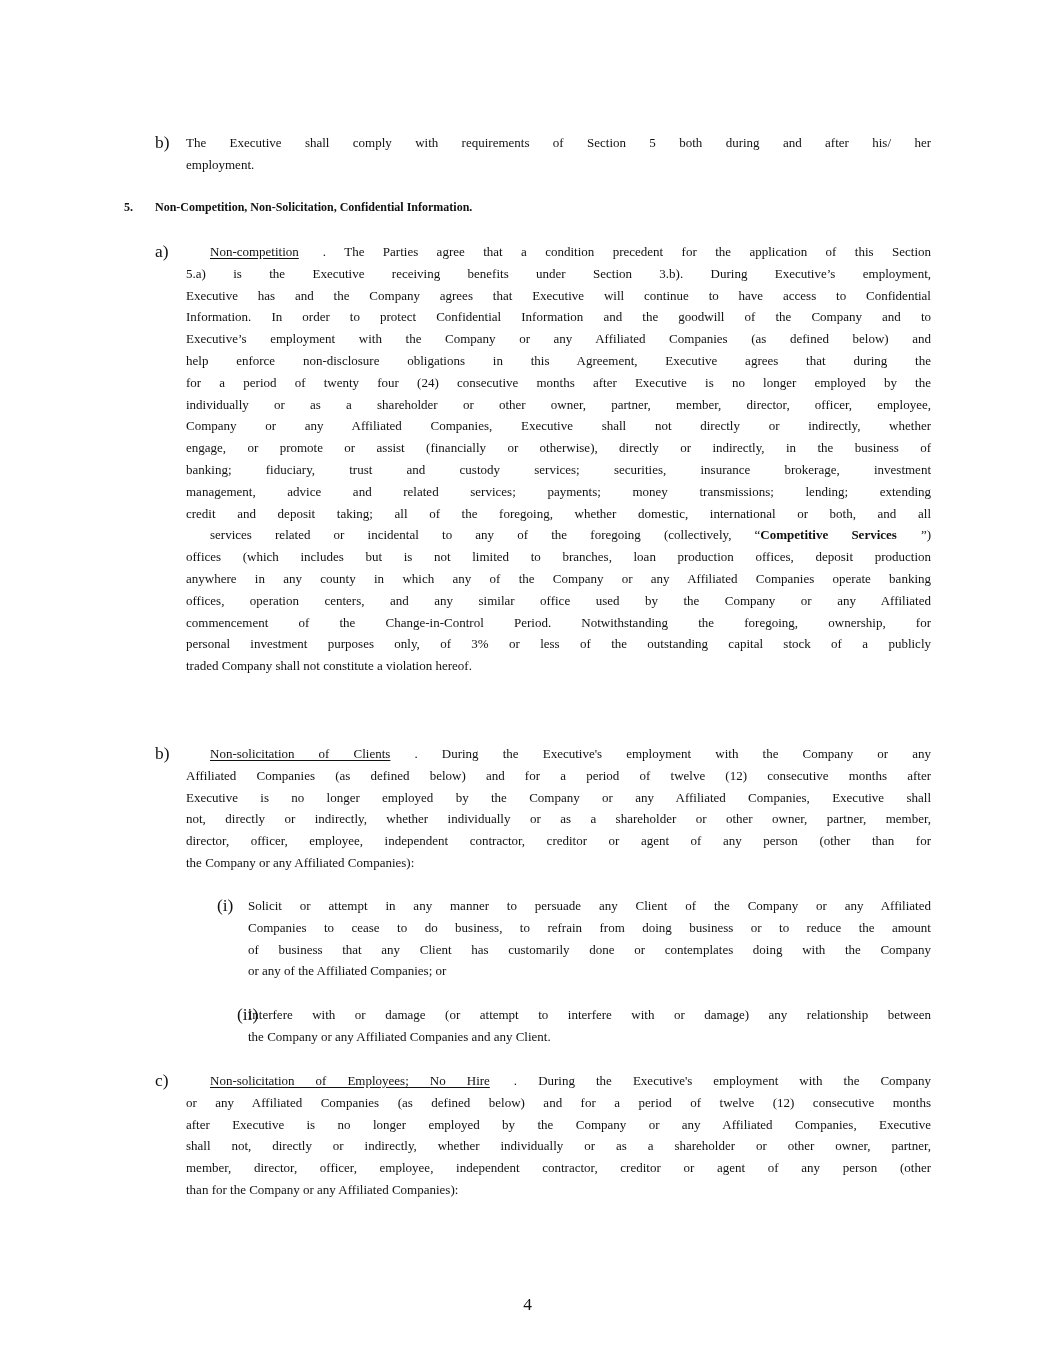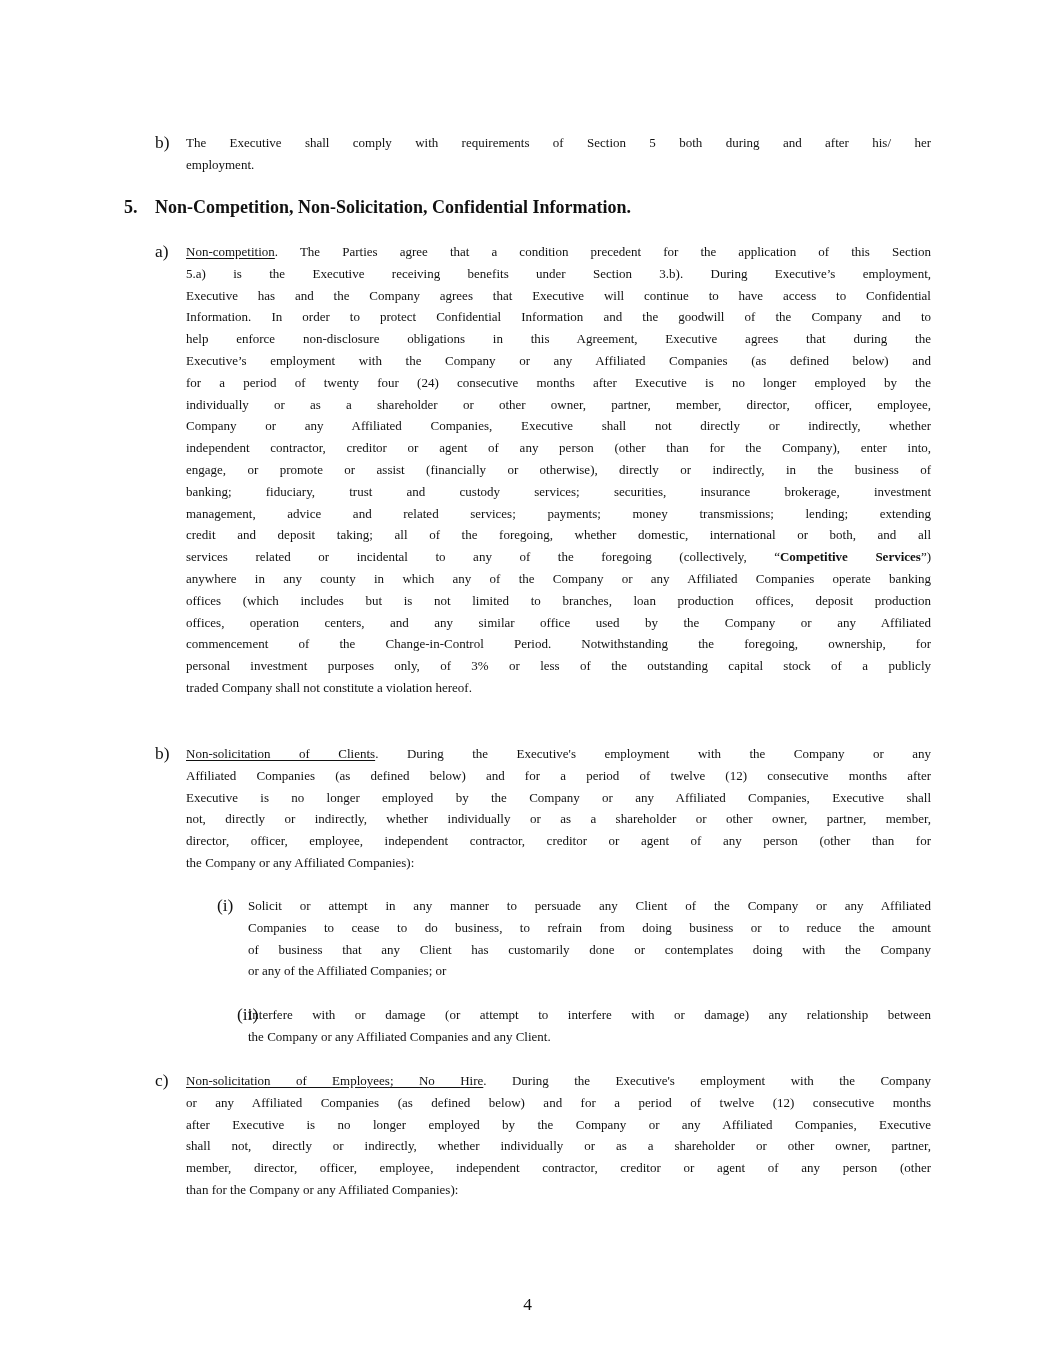--- a/index.html
+++ b/index.html
@@ -4,24 +4,24 @@
 <style>
   html, body { margin: 0; padding: 0; background: #ffffff; }
   body { width: 1055px; height: 1365px; position: relative; overflow: hidden;
          font-family: "Liberation Serif", "DejaVu Serif", serif; color: #111111; }
   .page { position: absolute; left: 0; top: 0; width: 1055px; height: 1365px; }
   .block { position: absolute; }
   .marker { position: absolute; font-size: 17.4px; line-height: 21.8px; }
   .lines { position: absolute; font-size: 13px; line-height: 21.8px; }
   .ln { display: block; text-align: justify; text-align-last: justify; white-space: nowrap; height: 21.8px; }
   .ln.last { text-align-last: left; }
-  .ln span { white-space: normal; }
+  .ln span { white-space: normal; margin-left: 24px; }
   .u { text-decoration: underline; text-underline-offset: 2px; }
   b { font-weight: bold; }
-  .heading { position: absolute; left: 124px; top: 197px; font-size: 18px; font-weight: bold; line-height: 21.8px; }
+  .heading { position: absolute; left: 124px; top: 197px; font-size: 12px; font-weight: bold; line-height: 21.8px; }
   .heading .num { display: inline-block; width: 31px; }
   .pagenum { position: absolute; left: 0; width: 1055px; top: 1294px; text-align: center; font-size: 17.4px; }
 </style>
 </head>
 <body>
 
 <div class="page">
 
   <div class="block">
     <div class="marker" style="left:155px; top:132px;">b)</div>
@@ -35,33 +35,32 @@
     <span class="num">5.</span><span>Non-Competition, Non-Solicitation, Confidential Information.</span>
   </div>
 
   <div class="block">
     <div class="marker" style="left:155px; top:241px;">a)</div>
     <div class="lines" style="left:186px; top:241px; width:745px;">
       <div class="ln"><span class="u">Non-competition</span><span>. The Parties agree that a condition precedent for the application of this Section</span></div>
       <div class="ln">5.a) is the Executive receiving benefits under Section 3.b).  During Executive’s employment,</div>
       <div class="ln">Executive has and the Company agrees that Executive will continue to have access to Confidential</div>
       <div class="ln">Information.  In order to protect Confidential Information and the goodwill of the Company and to</div>
+      <div class="ln">Executive’s employment with the Company or any Affiliated Companies (as defined below) and</div>
       <div class="ln">help enforce non-disclosure obligations in this Agreement, Executive agrees that during the</div>
-      <div class="ln">Executive’s employment with the Company or any Affiliated Companies (as defined below) and</div>
       <div class="ln">for a period of twenty four (24) consecutive months after Executive is no longer employed by the</div>
       <div class="ln">individually or as a shareholder or other owner, partner, member, director, officer, employee,</div>
       <div class="ln">Company or any Affiliated Companies, Executive shall not directly or indirectly, whether</div>
-      <div class="ln">independent contractor, creditor or agent of any person (other than for the Company), enter into,</div>
       <div class="ln">engage, or promote or assist (financially or otherwise), directly or indirectly, in the business of</div>
       <div class="ln">banking; fiduciary, trust and custody services; securities, insurance brokerage, investment</div>
       <div class="ln">management, advice and related services; payments; money transmissions; lending; extending</div>
       <div class="ln">credit and deposit taking; all of the foregoing, whether domestic, international or both, and all</div>
       <div class="ln"><span>services related or incidental to any of the foregoing (collectively, “</span><b>Competitive Services</b><span>”)</span></div>
+      <div class="ln">offices (which includes but is not limited to branches, loan production offices, deposit production</div>
       <div class="ln">anywhere in any county in which any of the Company or any Affiliated Companies operate banking</div>
-      <div class="ln">offices (which includes but is not limited to branches, loan production offices, deposit production</div>
       <div class="ln">offices, operation centers, and any similar office used by the Company or any Affiliated</div>
       <div class="ln">commencement of the Change-in-Control Period.  Notwithstanding the foregoing, ownership, for</div>
       <div class="ln">personal investment purposes only, of 3% or less of the outstanding capital stock of a publicly</div>
       <div class="ln last">traded Company shall not constitute a violation hereof.</div>
     </div>
   </div>
 
   <div class="block">
     <div class="marker" style="left:155px; top:743px;">b)</div>
     <div class="lines" style="left:186px; top:743px; width:745px;">

